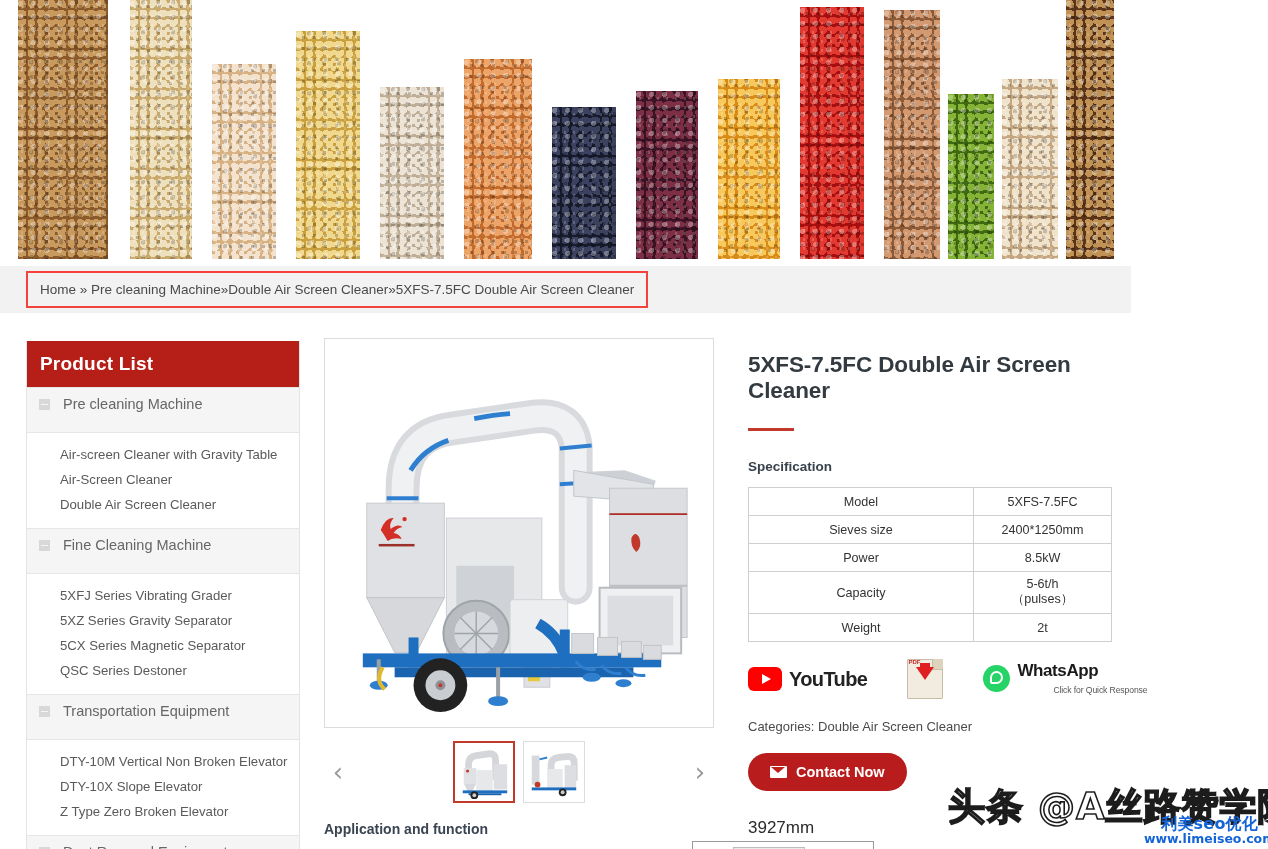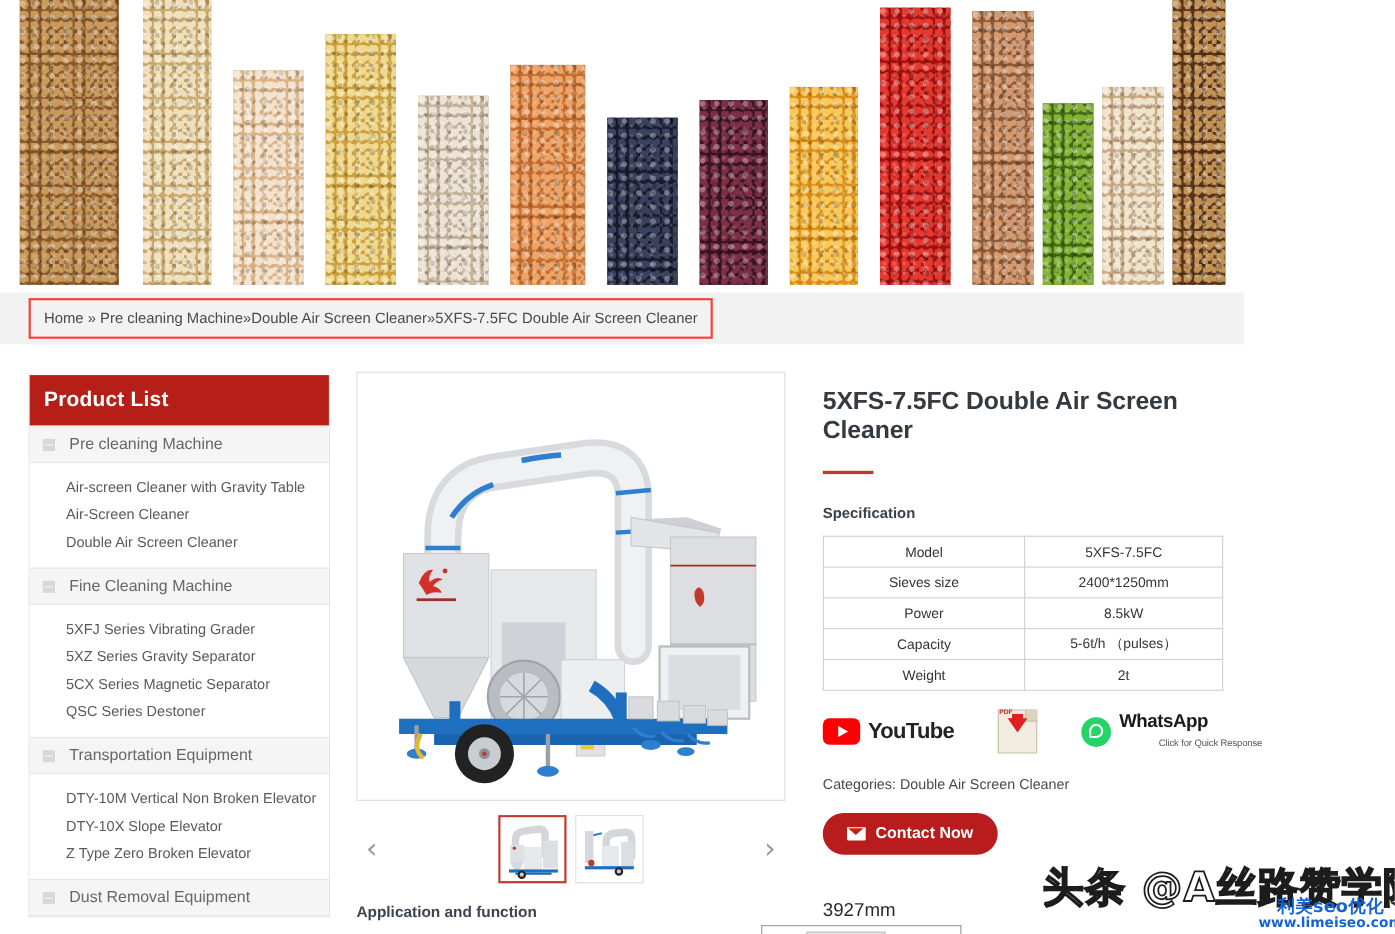--- a/index.html
+++ b/index.html
@@ -67,21 +67,21 @@
     color: #fff;
     font-size: 19px; font-weight: bold;
     padding: 12px 0 12px 13px;
     letter-spacing: .2px;
   }
   .cat-head {
     background: #f5f5f5;
     border-top: 1px solid #e6e6e6;
     border-bottom: 1px solid #e6e6e6;
     display: flex; align-items: center;
-    padding: 8px 0 8px 12px;
+    padding: 8px 0 20px 12px;
     font-size: 14.5px; color: #666;
   }
   .minus-ico {
     width: 11px; height: 11px;
     background: #d8d8d8;
     display: inline-block; margin-right: 13px;
     position: relative; flex: none;
   }
   .minus-ico::before {
     content: ""; position: absolute; left: 2px; right: 2px; top: 5px;
@@ -141,21 +141,21 @@
     margin-top: 13px;
     border-collapse: collapse;
     width: 364px;
     background: #fff;
   }
   table.spec td {
     border: 1px solid #cfcfcf;
     text-align: center;
     font-size: 12.6px;
     color: #333;
-    padding: 5px 0;
+    padding: 5px 21px;
     height: 17px;
   }
   table.spec td.k { width: 182px; }
 
   .iconrow {
     margin-top: 19px; display: flex; align-items: center; gap: 40px;
     height: 36px;
   }
   .yt { display: flex; align-items: center; gap: 7px; cursor: pointer; }
   .yt-badge {

